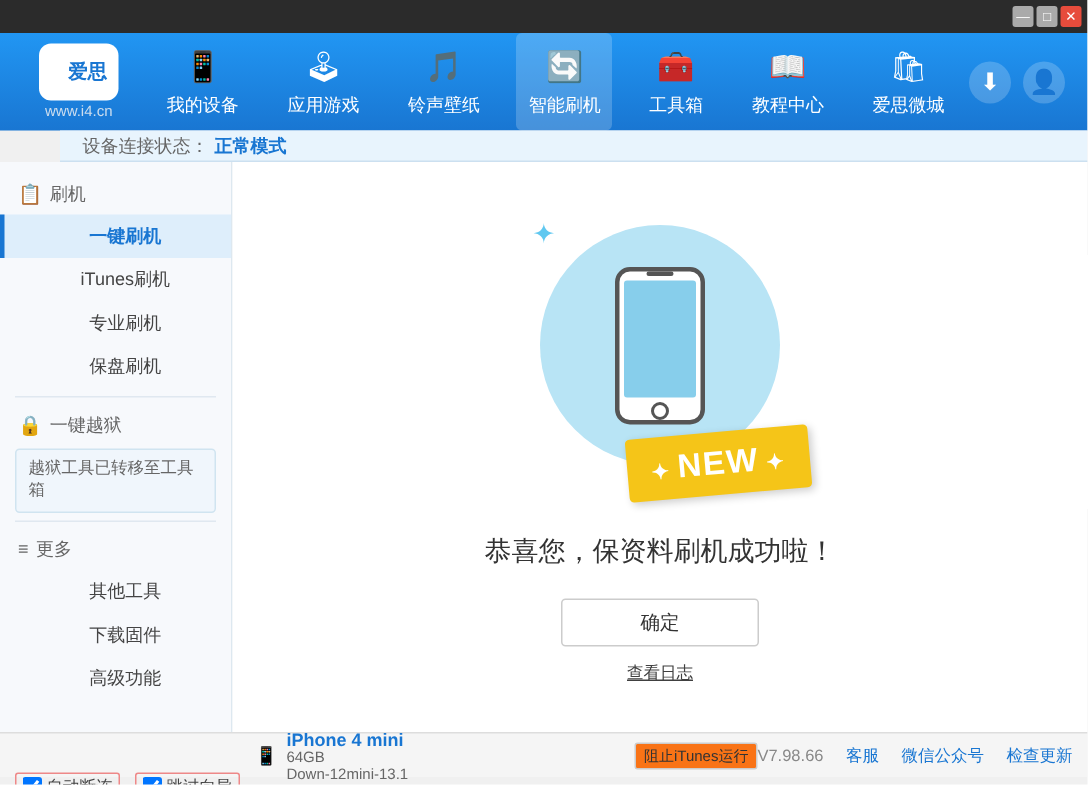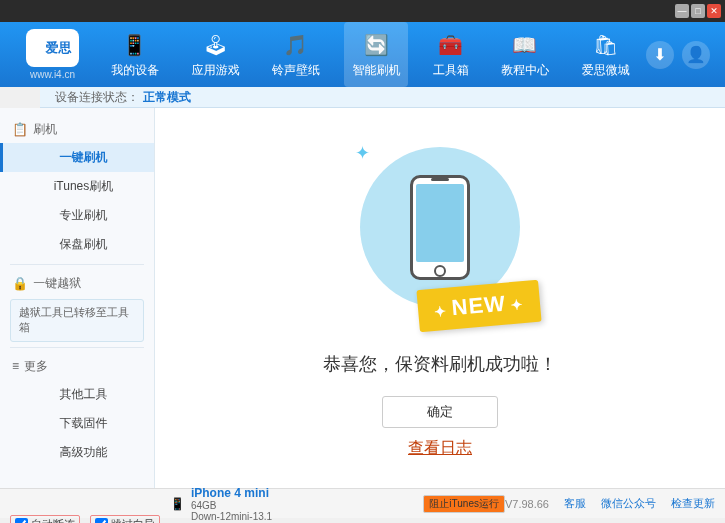--- a/index.html
+++ b/index.html
@@ -269,35 +269,35 @@
     }
 
     .success-text {
       font-size: 18px;
       color: #333;
       margin-bottom: 20px;
       font-weight: 500;
     }
 
     .confirm-btn {
-      width: 116px;
+      width: 132px;
       height: 32px;
       background: white;
       border: 1px solid #ccc;
       border-radius: 3px;
       cursor: pointer;
       font-size: 13px;
       color: #333;
       display: flex; align-items: center; justify-content: center;
       margin-bottom: 10px;
     }
 
     .view-link {
-      color: #c2410c;
-      font-size: 16px;
+      color: #404040;
+      font-size: 11px;
       cursor: pointer;
       text-decoration: underline;
     }
 
     
     .bottombar {
       height: 30px;
       background: #f5f5f5;
       border-top: 1px solid #ddd;
       display: flex;

